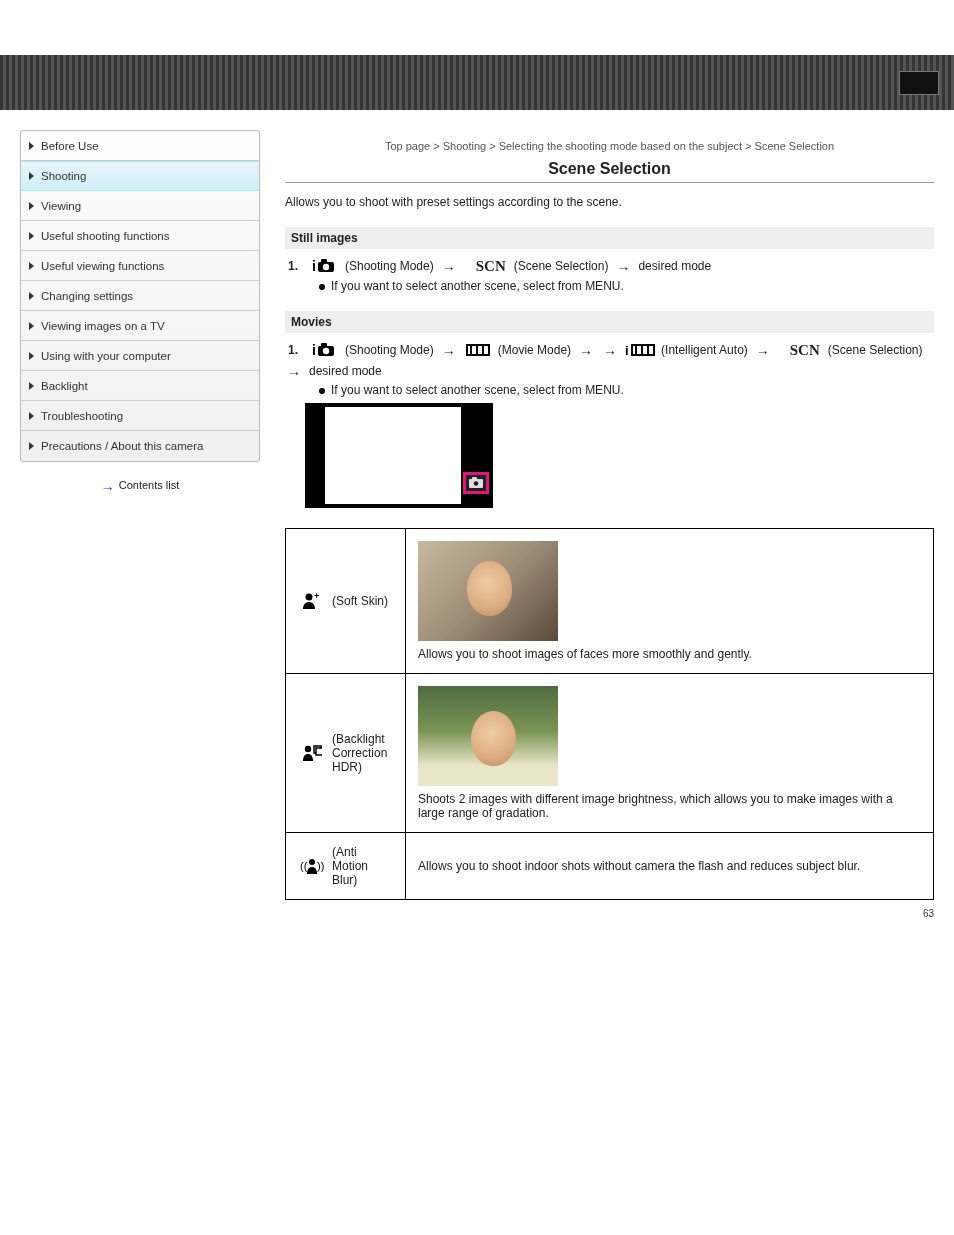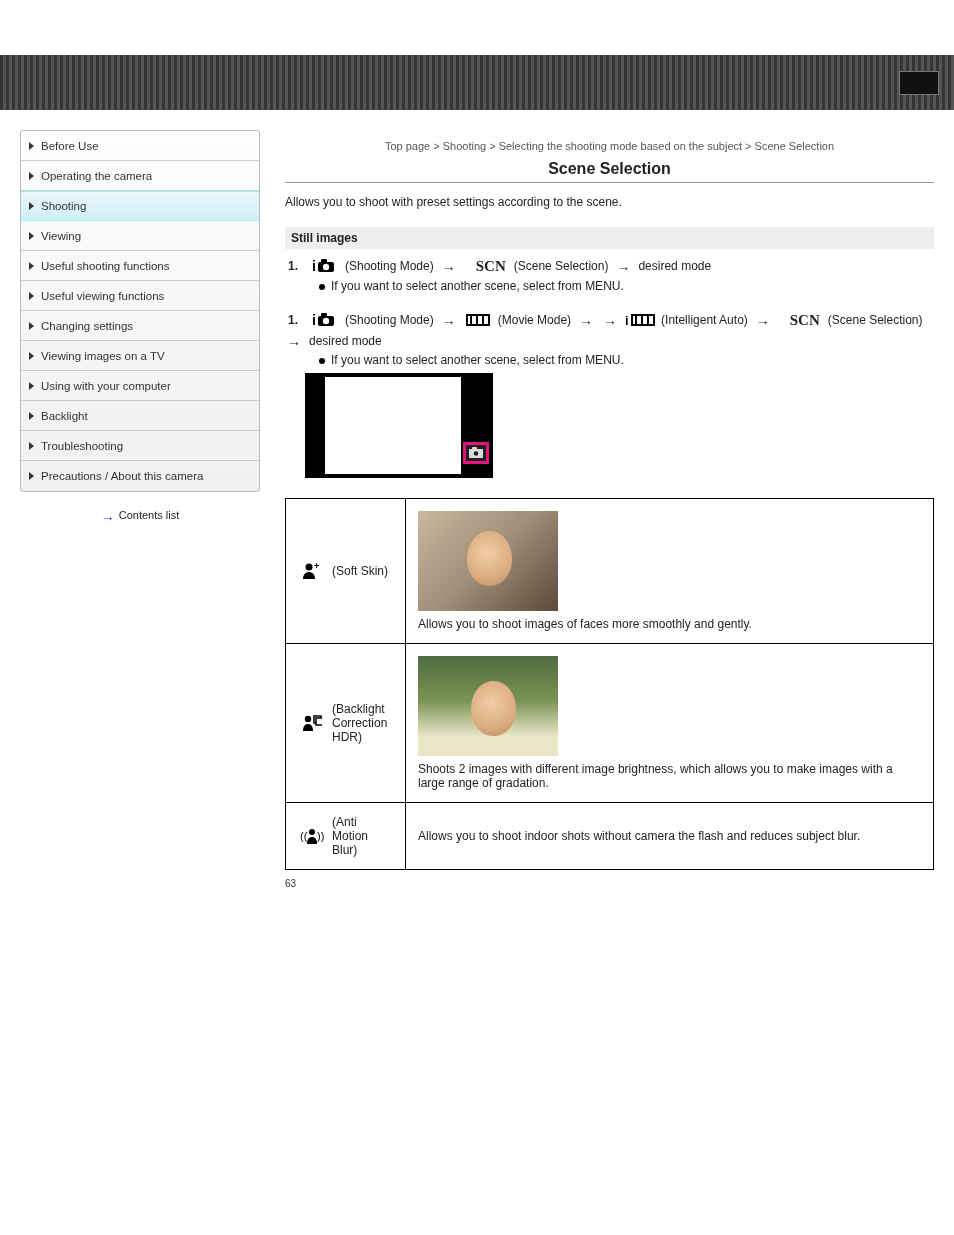--- a/index.html
+++ b/index.html
@@ -192,43 +192,40 @@
   .thumb.portrait { background: linear-gradient(135deg, #c9b9a0 0%, #9e8d78 50%, #5c4a3a 100%); }
   .thumb.backlight { background: linear-gradient(to bottom, #506b40 0%, #7b9455 45%, #e9e6c8 80%); }
   .thumb .face {
     position: absolute;
     left: 35%; top: 20%;
     width: 45px; height: 55px;
     background: radial-gradient(circle at 45% 40%, #f1cda5 0%, #d9a97d 65%, #b0855a 100%);
     border-radius: 50% 50% 48% 48%;
   }
   .page-num {
-    text-align: left;
+    text-align: right;
     font-size: 10px;
     margin-top: 8px;
     color: #333;
   }
   .bold-txt { font-weight: bold; font-family: Liberation Serif, serif; margin-left: 10px; }
 </style>
 </head>
 <body>
 
 <div class="header-band">
   <div class="corner-box"></div>
 </div>
 
 <div class="layout">
 
   <aside class="sidebar">
     <div class="nav-list">
       <div class="nav-item">
           <span>Before Use</span>
-        </div>
-      <div class="nav-item">
-          <span>Operating the camera</span>
         </div>
       <div class="nav-item active">
           <span>Shooting</span>
         </div>
       <div class="nav-item">
           <span>Viewing</span>
         </div>
       <div class="nav-item">
           <span>Useful shooting functions</span>
         </div>
@@ -283,20 +280,21 @@
         <span class="arrow-sym">→</span>
         <span>desired mode</span>
       </div>
       <div class="sub-bullet">
         <span class="dot"></span>
         <span>If you want to select another scene, select from MENU.</span>
       </div>
     </div>
 
     <div class="step-block">
+      <div class="step-head">Movies</div>
       <div class="step-line">
         <span class="step-num">1.</span>
         <span class="icon-slot">
           <svg width="26" height="16" viewBox="0 0 26 16">
               <text x="0" y="13" font-family="Arial" font-weight="bold" font-size="14">i</text>
               <rect x="6" y="4" width="16" height="10" rx="2" fill="#000"></rect>
               <rect x="9" y="1" width="6" height="4" rx="1" fill="#000"></rect>
               <circle cx="14" cy="9" r="3.2" fill="#fff"></circle>
             </svg>
         </span>

